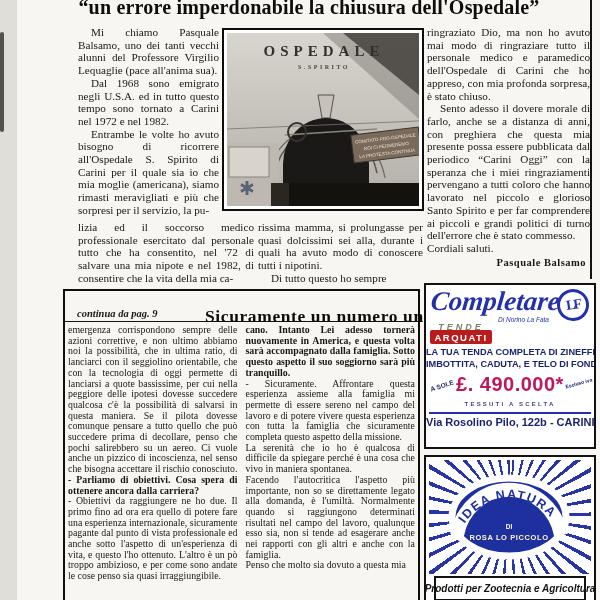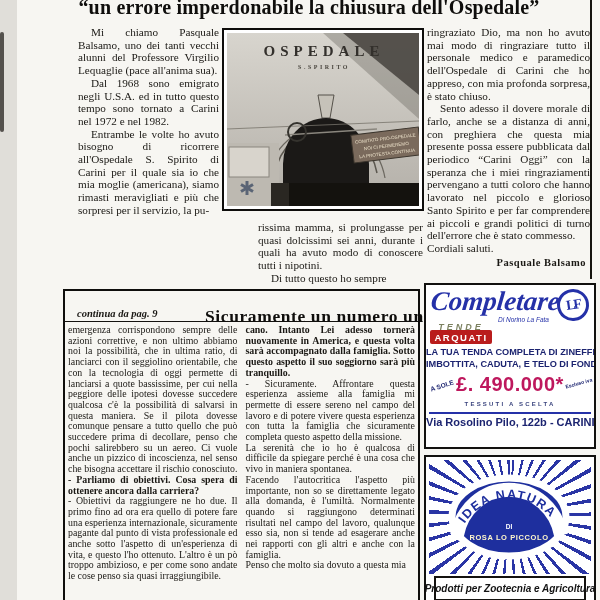--- a/index.html
+++ b/index.html
@@ -135,23 +135,26 @@
     </svg>
   </div>
 
   <div class="a1-col a1-right">
     <p>ringraziato Dio, ma non ho avuto mai modo di ringraziare tutto il personale medico e paramedico dell'Ospedale di Carini che ho appreso, con mia profonda sorpresa, è stato chiuso.</p>
     <p class="ind">Sento adesso il dovere morale di farlo, anche se a distanza di anni, con preghiera che questa mia presente possa essere pubblicata dal periodico “Carini Oggi” con la speranza che i miei ringraziamenti pervengano a tutti coloro che hanno lavorato nel piccolo e glorioso Santo Spirito e per far comprendere ai piccoli e grandi politici di turno dell'errore che è stato commesso.</p>
     <p>Cordiali saluti.</p>
     <div class="a1-sign">Pasquale Balsamo</div>
   </div>
 
+  <div class="a1-col a1-left-bottom">
+    <p>lizia ed il soccorso medico professionale esercitato dal personale tutto che ha consentito, nel '72 di salvare una mia nipote e nel 1982, di consentire che la vita della mia ca-</p>
+  </div>
 
   <div class="a1-col a1-mid-bottom">
-    <p>rissima mamma, si prolungasse per quasi dolcissimi sei anni, durante i quali ha avuto modo di conoscere tutti i nipotini.</p>
+    <p>rissima mamma, si prolungasse per quasi dolcissimi sei alla, durante i quali ha avuto modo di conoscere tutti i nipotini.</p>
     <p class="ind">Di tutto questo ho sempre</p>
   </div>
 
   <div class="a2-box">
     <div class="a2-strip">continua da pag. 9</div>
     <div class="a2-headline">Sicuramente un numero uno</div>
     <div class="a2-cols">
       <div class="a2-col">
         <p>emergenza corrispondono sempre delle azioni correttive, e non ultimo abbiamo noi la possibilità, che in ultima ratio, di lanciarci con il seggiolino orientabile, che con la tecnologia di oggi permette di lanciarsi a quote bassissime, per cui nella peggiore delle ipotesi dovesse succedere qualcosa c'è la possibilità di salvarsi in questa maniera. Se il pilota dovesse comunque pensare a tutto quello che può succedere prima di decollare, penso che pochi salirebbero su un aereo. Ci vuole anche un pizzico di incoscienza, nel senso che bisogna accettare il rischio conosciuto.</p>
         <p class="q">- Parliamo di obiettivi. Cosa spera di ottenere ancora dalla carriera?</p>

